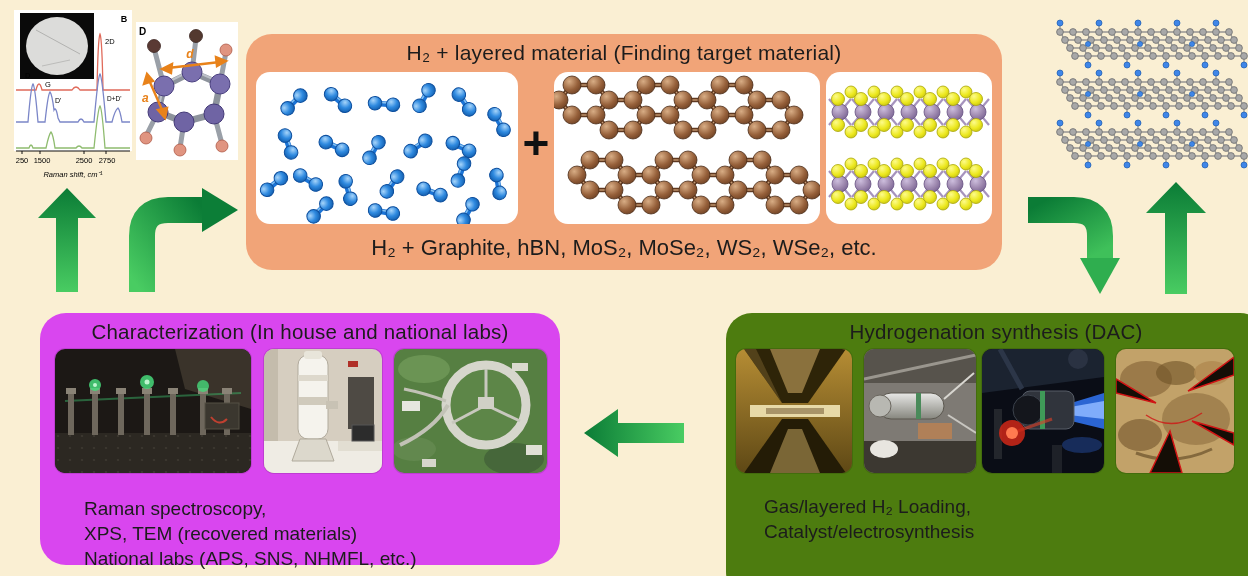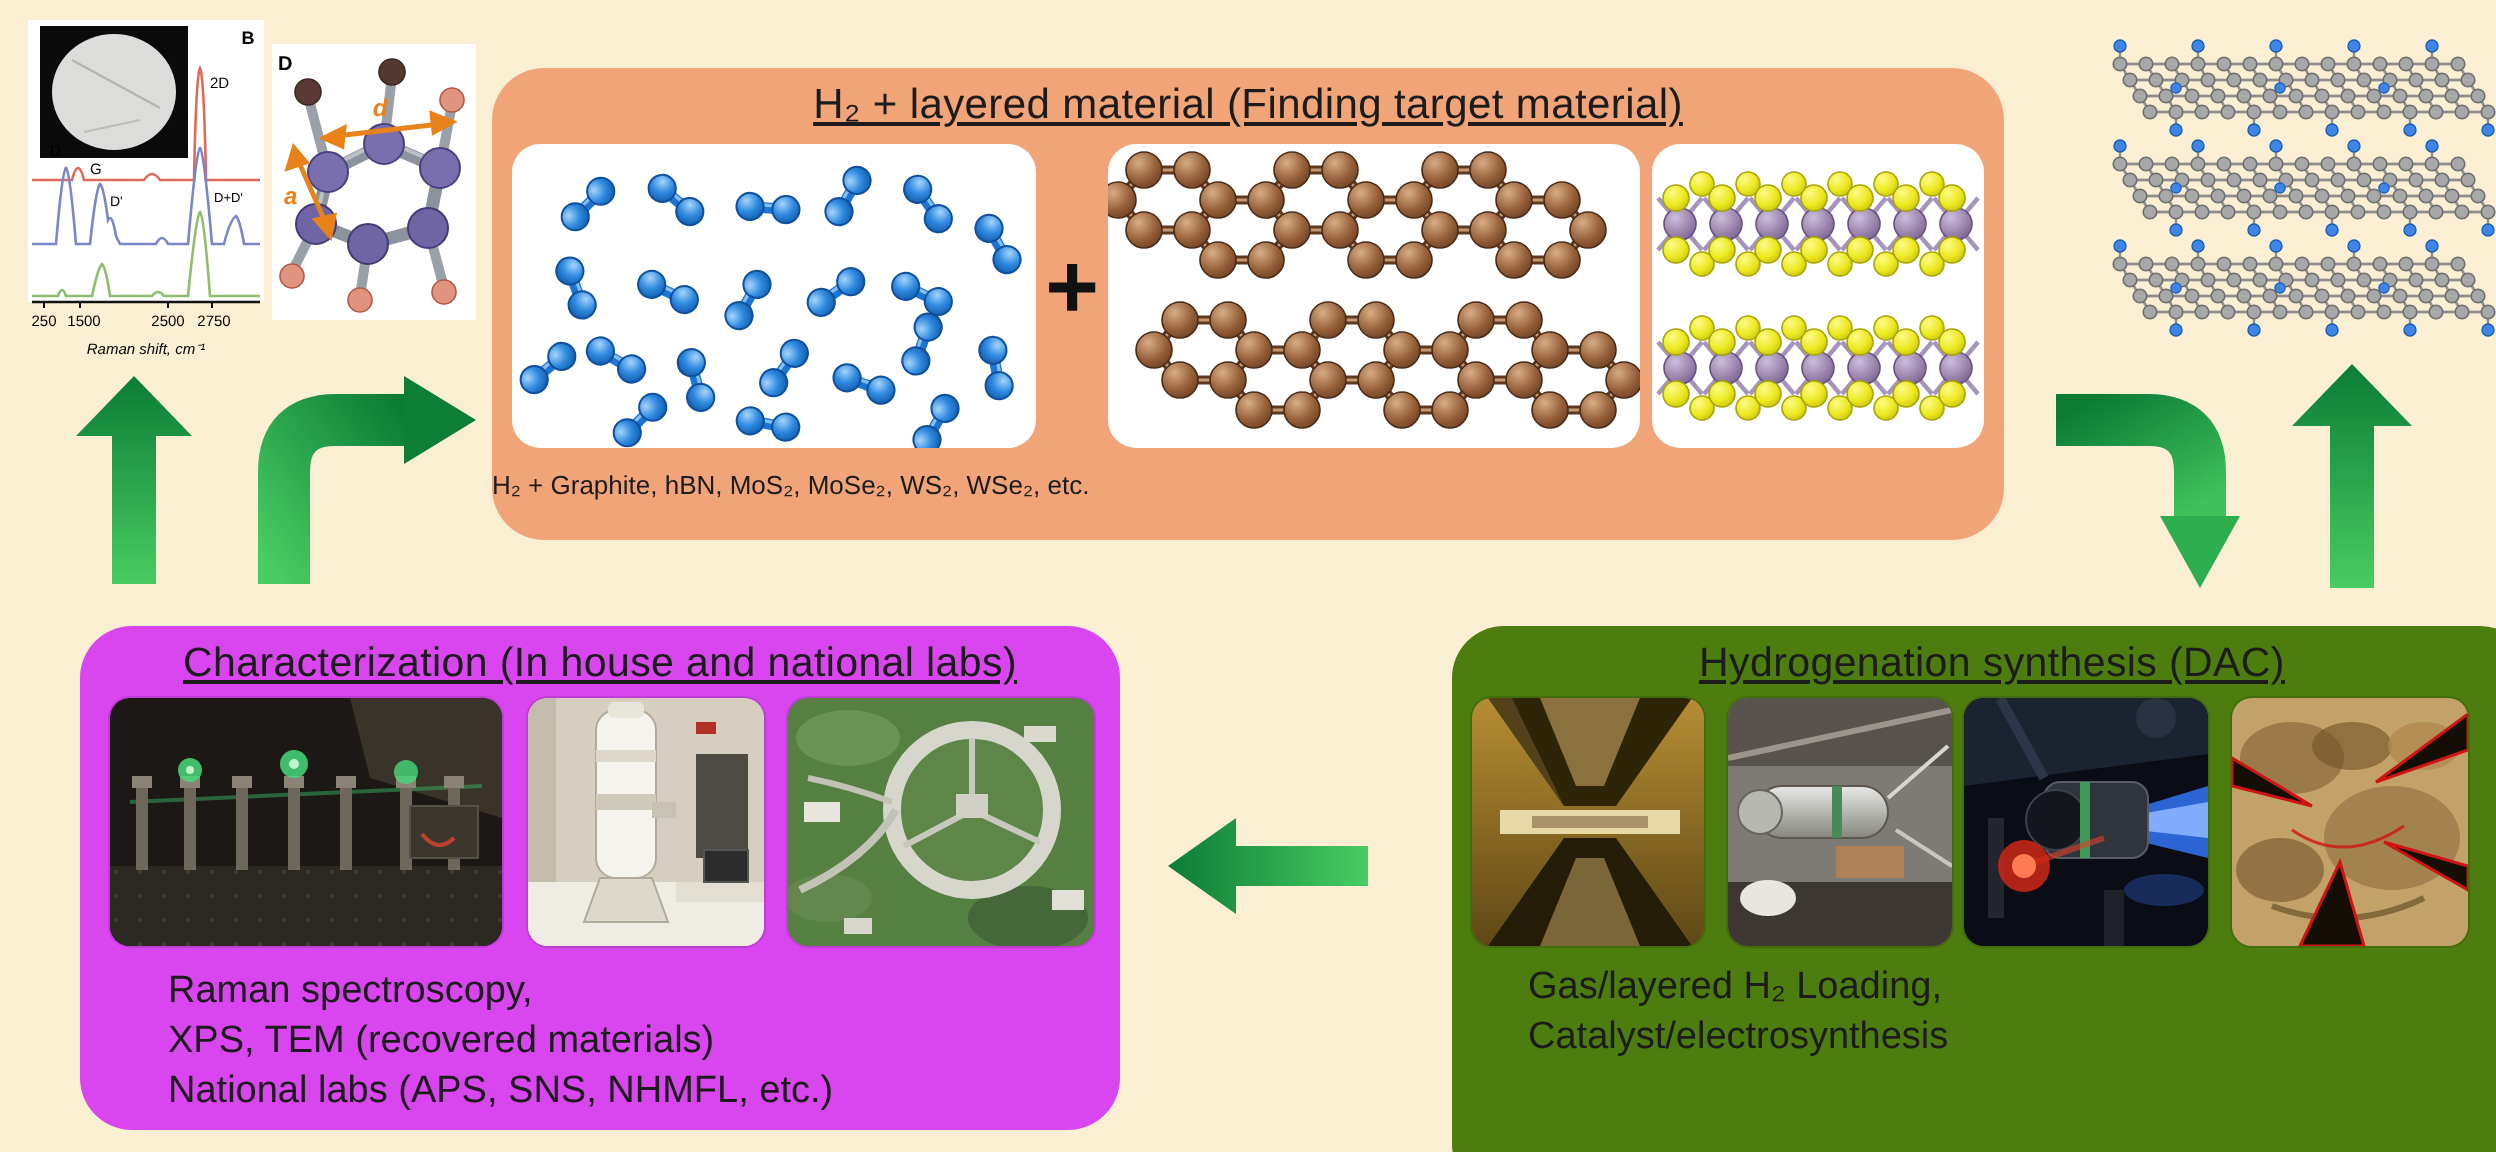--- a/index.html
+++ b/index.html
@@ -1,24 +1,24 @@
 <!DOCTYPE html>
 <html><head>
 <meta charset="utf-8">
 <style>
   html,body{margin:0;padding:0;}
   body{font-family:"Liberation Sans",sans-serif;background:#faefd3;}
   #stage{position:relative;width:1248px;height:576px;background:#faefd3;overflow:hidden;color:#1c1c1c;}
   .abs{position:absolute;}
-  .roundbox{position:absolute;border-radius:26px;text-decoration:underline;}
+  .roundbox{position:absolute;border-radius:26px;}
   .box-title{text-align:center;font-size:20.5px;padding-top:7px;letter-spacing:.2px;}
   .panel{position:absolute;background:#ffffff;border-radius:14px;}
   .plus{position:absolute;font-size:46px;font-weight:700;line-height:1;color:#111;}
-  .caption{position:absolute;width:100%;text-align:left;font-size:13px;}
-  .lines{position:absolute;font-size:19px;line-height:25px;}
+  .caption{position:absolute;width:100%;text-align:center;font-size:22px;}
+  .lines{position:absolute;font-size:19px;line-height:25px;margin-top:13px;}
   .photo{position:absolute;border-radius:10px;overflow:hidden;box-shadow:0 0 0 1px rgba(0,0,0,.12);}
   .photo svg{display:block;}
   svg text{font-family:"Liberation Sans",sans-serif;}
   .arrow{position:absolute;}
 </style>
 </head>
 <body>
 
 <svg width="0" height="0" style="position:absolute" aria-hidden="true">
   <defs>

